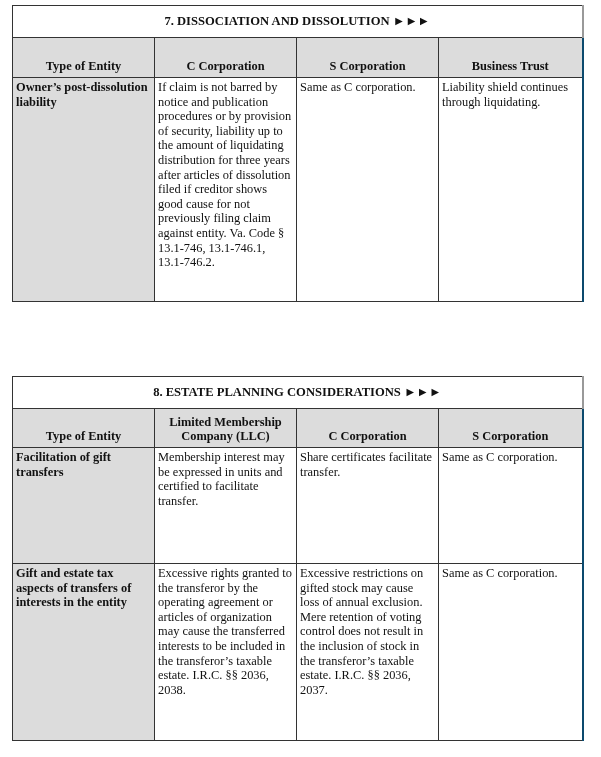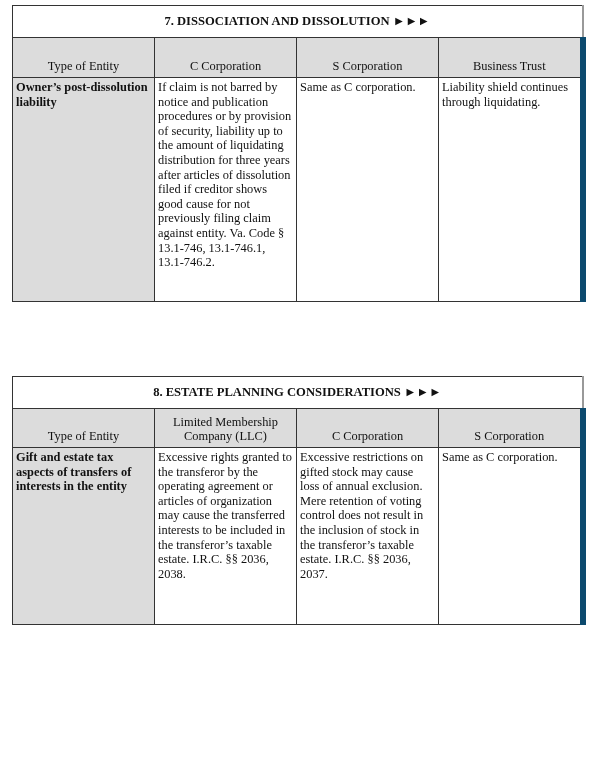--- a/index.html
+++ b/index.html
@@ -3,23 +3,23 @@
   <meta charset="utf-8">
   <style>
     html, body { margin: 0; padding: 0; background: #ffffff; }
     body { width: 601px; height: 757px; position: relative; overflow: hidden;
            font-family: "Liberation Serif", "DejaVu Serif", serif; color: #111; }
     table.doc { position: absolute; left: 12px; width: 570px; border-collapse: collapse;
                 table-layout: fixed; font-size: 12.4px; line-height: 14.6px; }
     table.doc td, table.doc th { border: 1px solid #333; vertical-align: top; padding: 2px 3px 2px 3px; }
     table.doc .title-cell { background: #fff; text-align: center; font-weight: bold; vertical-align: middle;
                             font-size: 12.6px; padding: 0; border-right: 2px solid #999; }
-    table.doc th { background: #dcdcdc; font-weight: normal; text-align: center; vertical-align: bottom;
+    table.doc th { background: #dcdcdc; font-weight: bold; text-align: center; vertical-align: bottom;
                    padding-bottom: 3px; }
-    table.doc th.last, table.doc td.last { border-right: 6px solid #0c4a6e; }
+    table.doc th.last, table.doc td.last { border-right: 2px solid #0c4a6e; }
     table.doc td.rowhead { background: #dcdcdc; font-weight: bold; }
     #t1 { top: 5px; }
     #t2 { top: 376px; padding-left: 12px; }
     col.c0 { width: 142px; } col.c1 { width: 142px; } col.c2 { width: 142px; } col.c3 { width: 144px; }
     .arrows { letter-spacing: 0px; }
   </style>
 </head>
 <body>
 
 <table class="doc" id="t1">
@@ -64,20 +64,26 @@
       <span>8. ESTATE PLANNING CONSIDERATIONS</span>
       <span class="arrows">►►►</span>
     </td>
   </tr>
   <tr style="height:39px">
     <th>Type of Entity</th>
     <th>Limited Membership Company (LLC)</th>
     <th>C Corporation</th>
     <th class="last">S Corporation</th>
   </tr>
+  <tr style="height:116px">
+    <td class="rowhead">Facilitation of gift transfers</td>
+    <td>Membership interest may be expressed in units and certified to facilitate transfer.</td>
+    <td>Share certificates facilitate transfer.</td>
+    <td class="last">Same as C corporation.</td>
+  </tr>
   <tr style="height:177px">
     <td class="rowhead">Gift and estate tax aspects of transfers of interests in the entity</td>
     <td>Excessive rights granted to the transferor by the operating agreement or articles of organization may cause the transferred interests to be included in the transferor’s taxable estate. I.R.C. §§ 2036, 2038.</td>
     <td>Excessive restrictions on gifted stock may cause loss of annual exclusion. Mere retention of voting control does not result in the inclusion of stock in the transferor’s taxable estate. I.R.C. §§ 2036, 2037.</td>
     <td class="last">Same as C corporation.</td>
   </tr>
 </tbody>
   </table>
 
 </body></html>

